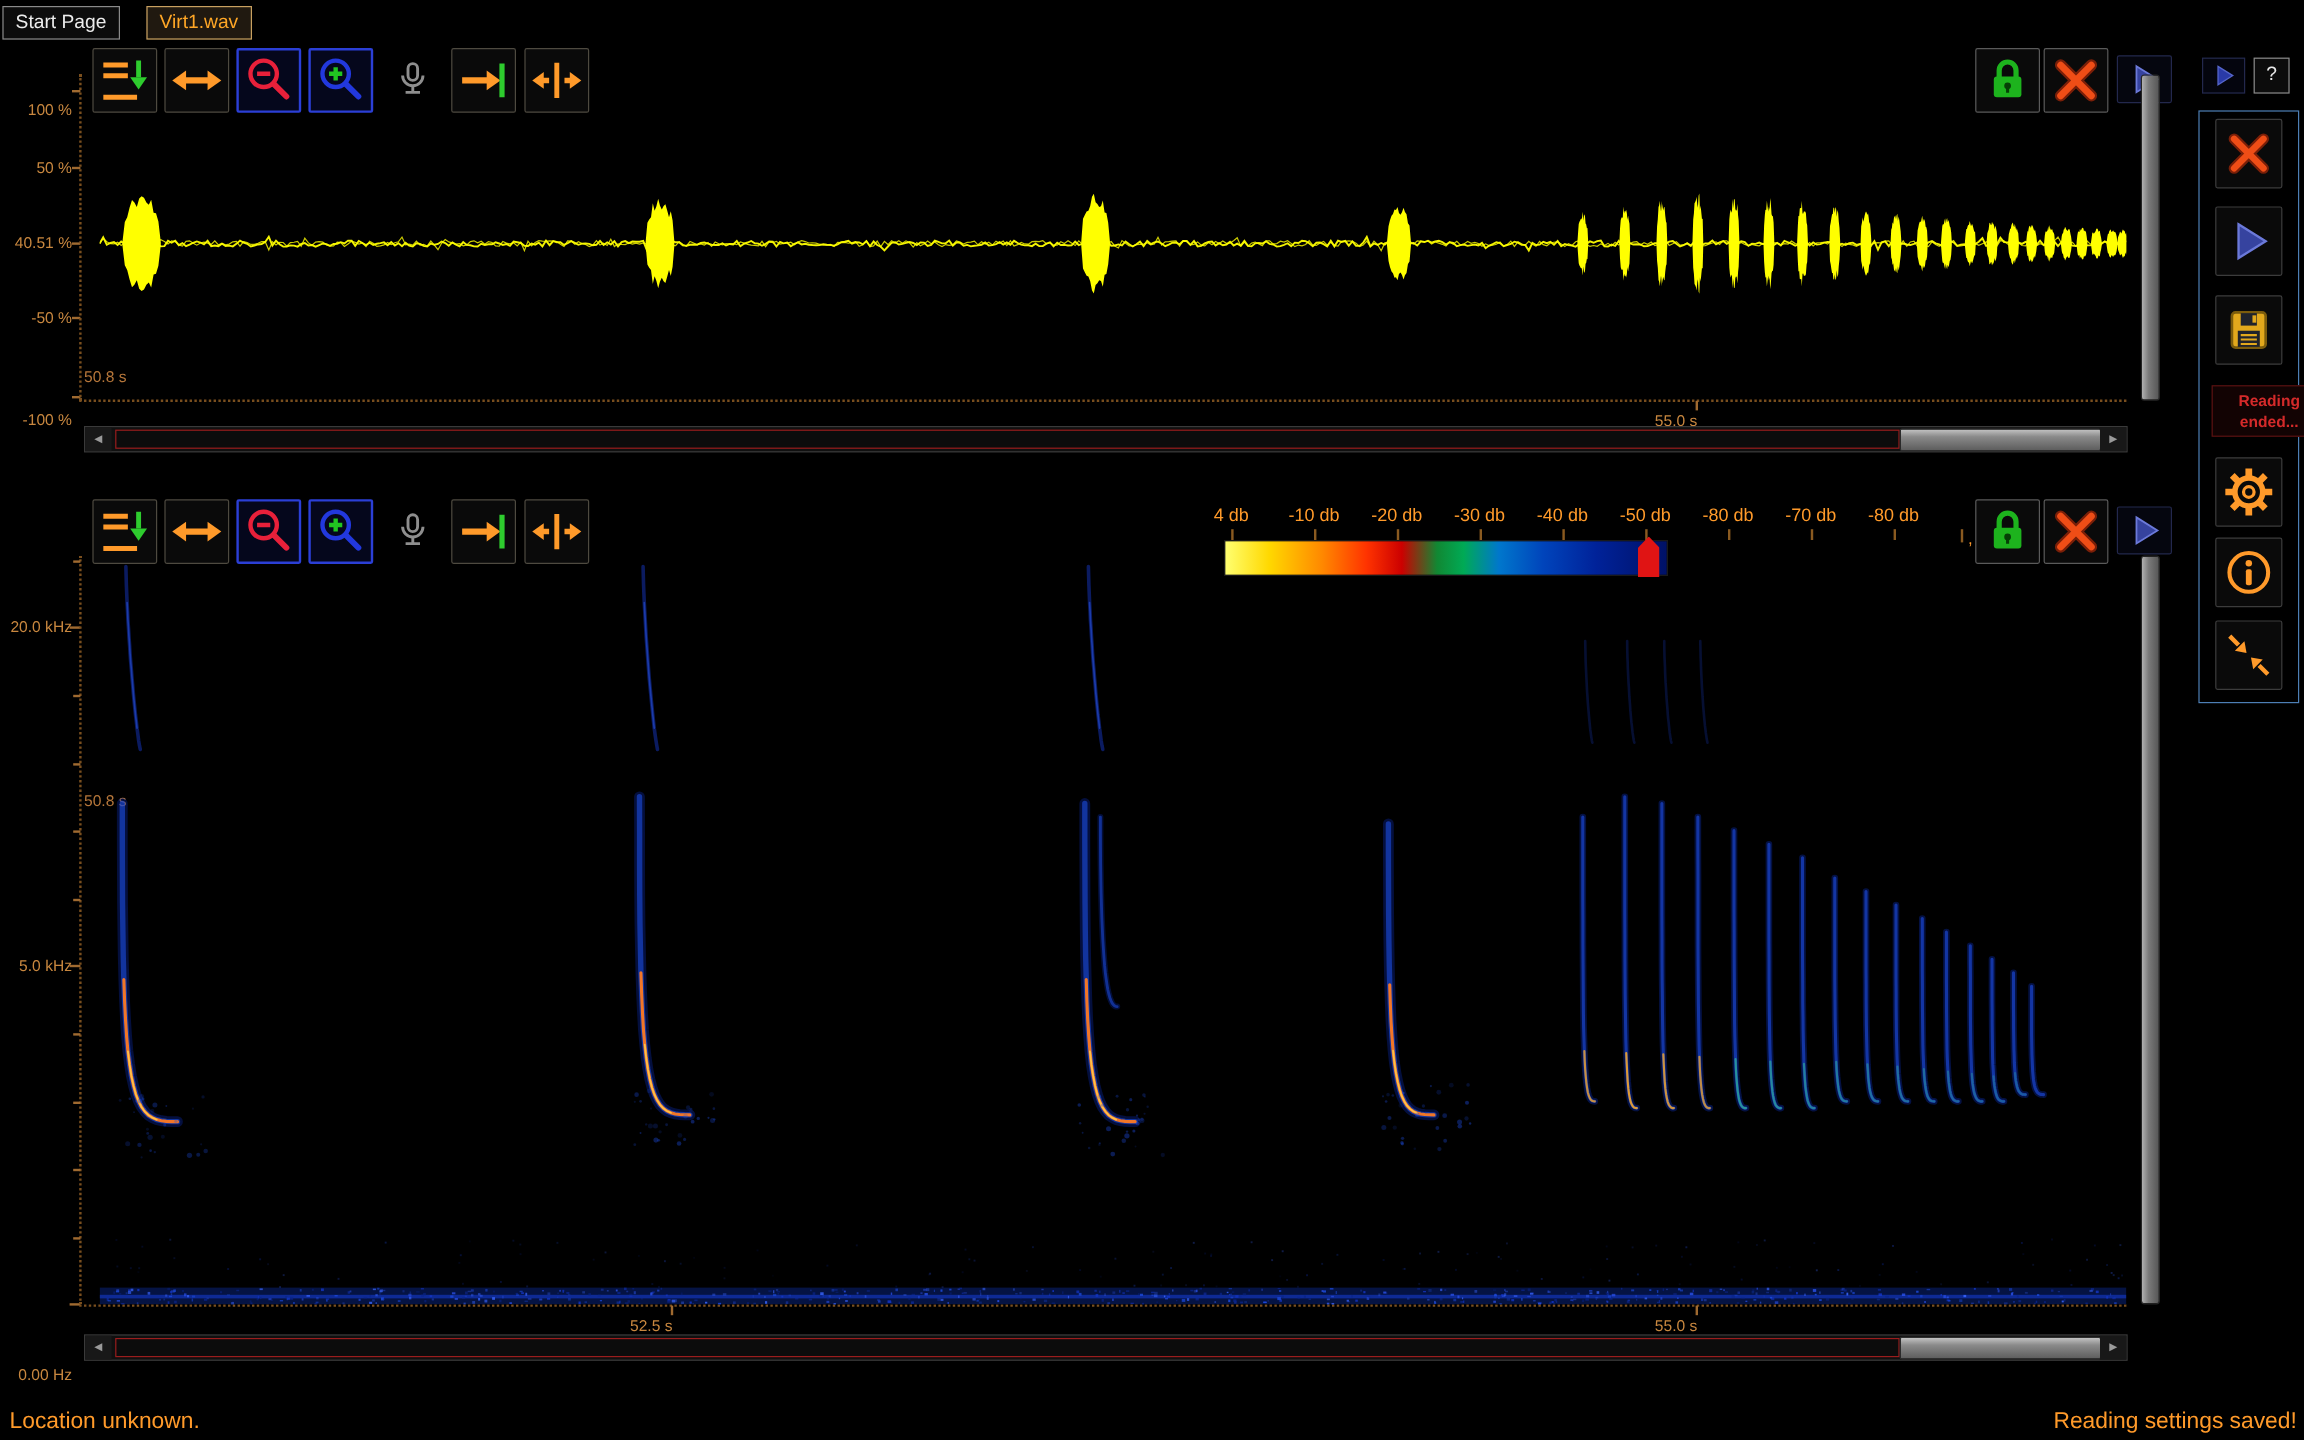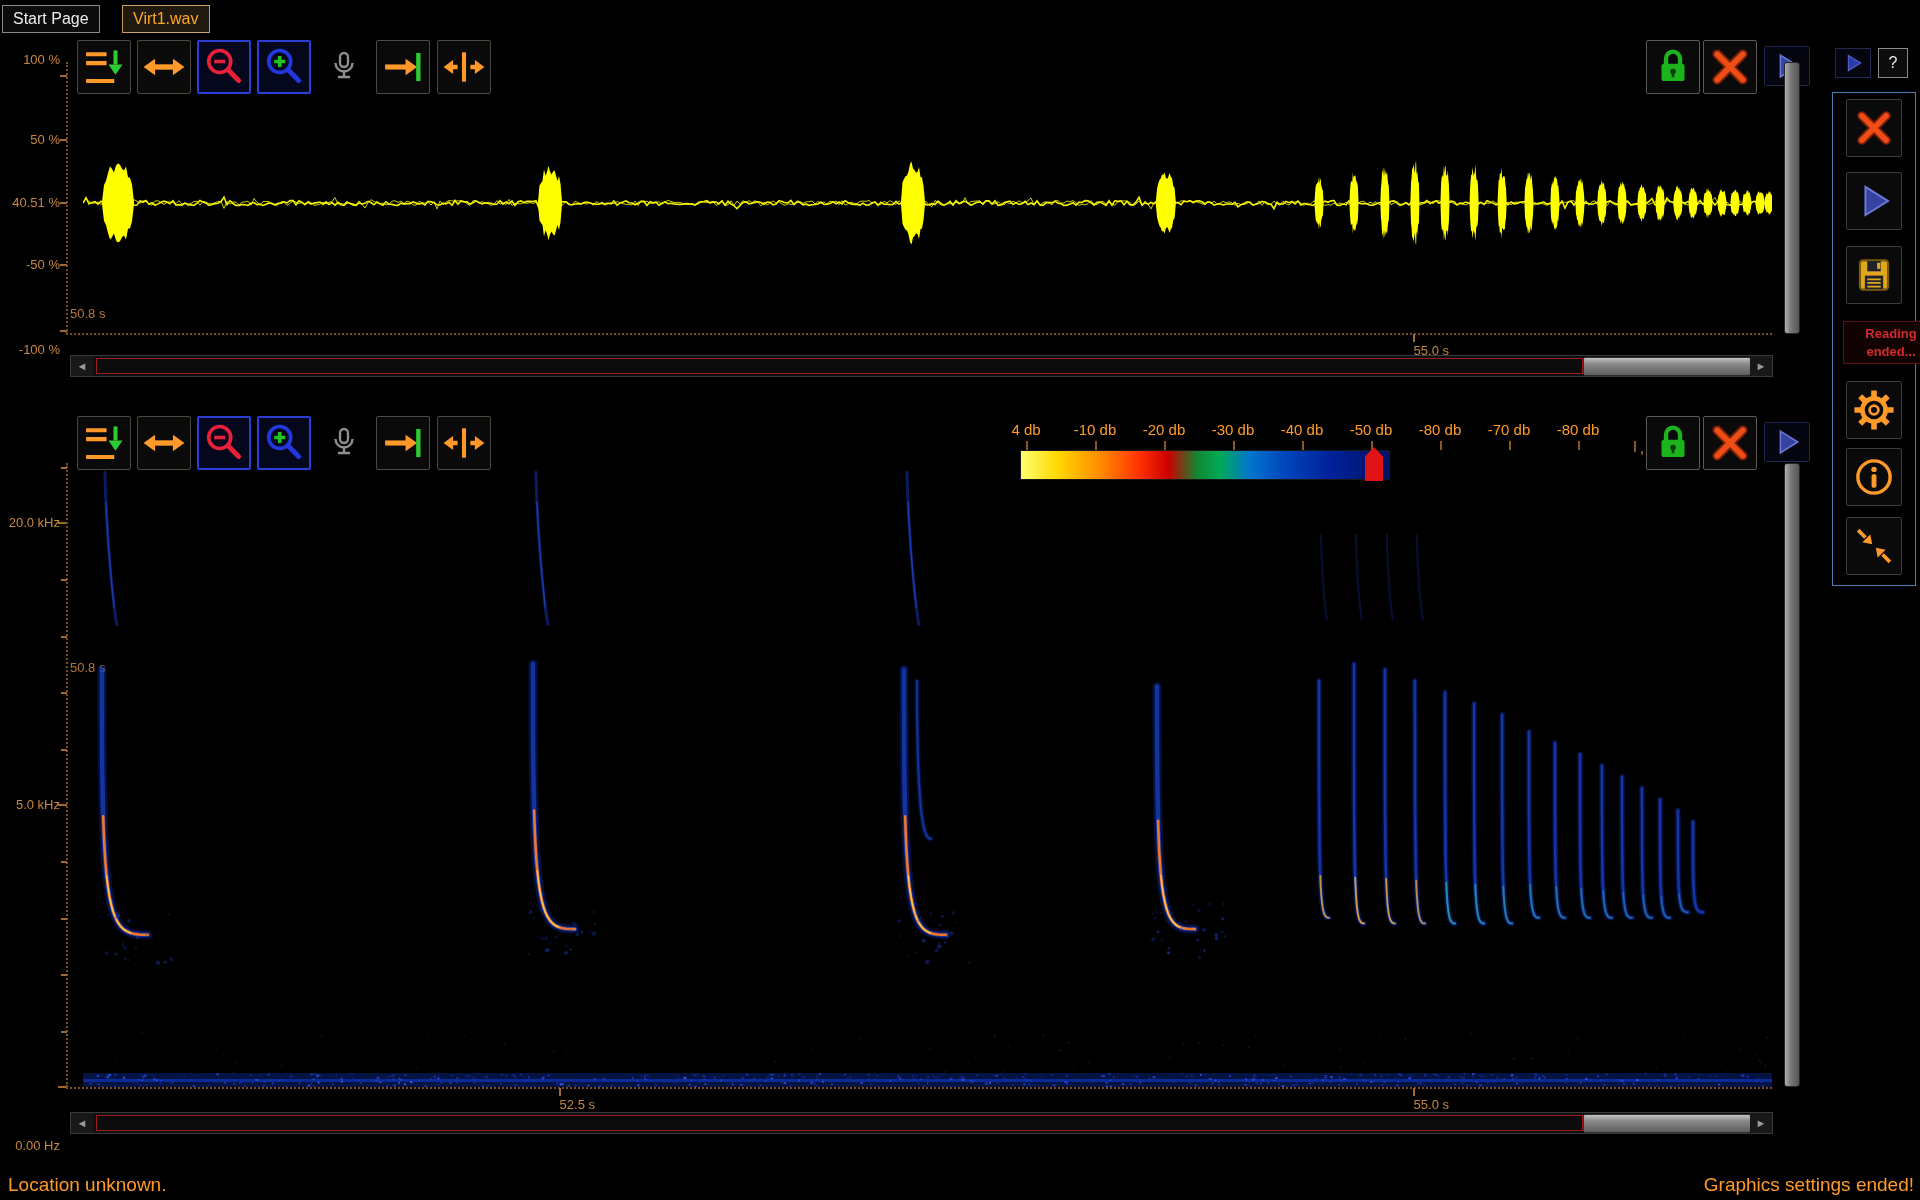--- a/index.html
+++ b/index.html
@@ -10,21 +10,21 @@
   .tab.active{color:#ffa726;border-color:#c8a060;background:#201910;}
   .tbtn{position:absolute;width:54px;height:54px;background:#0a0a0a;border:1px solid #4e4a40;
         border-radius:2px;padding:3px;cursor:pointer;box-sizing:border-box;}
   .tbtn svg{width:100%;height:100%;display:block;}
   .tbtn.bluebrd{border:2px solid #2b3fd6;background:#05071c;}
   .tbtn.naked{background:transparent;border:1px solid transparent;}
   .playbtn{position:absolute;width:46px;height:40px;background:#05060f;border:1px solid #23284d;
         border-radius:2px;padding:2px;cursor:pointer;box-sizing:border-box;}
   .playbtn svg{width:100%;height:100%;display:block;}
   .ylab{position:absolute;left:2px;width:58px;text-align:right;font-size:13px;color:#c8873f;}
-  .tlab{position:absolute;width:70px;text-align:right;font-size:13px;color:#c8873f;}
+  .tlab{position:absolute;width:70px;text-align:left;font-size:13px;color:#c8873f;}
   .cursor-label{position:absolute;font-size:13px;color:#b5763a;}
   .tick{position:absolute;background:#a06a30;}
   .vax{position:absolute;width:0;border-left:2px dotted #7a4f1e;}
   .hax{position:absolute;height:0;border-top:2px dotted #7a4f1e;}
   .plot-svg{position:absolute;z-index:1;}
   .vslider{position:absolute;width:16px;background:linear-gradient(90deg,#b0b0b0,#7a7a7a 40%,#565656);
         border:1px solid #262626;border-radius:3px;cursor:grab;box-sizing:border-box;}
   .hscroll{position:absolute;width:1703px;height:22px;background:#101010;border:1px solid #3a3a3a;box-sizing:border-box;}
   .sarr{position:absolute;top:0;width:22px;height:20px;background:#181818;color:#9a9a9a;font-size:11px;
         line-height:20px;text-align:center;cursor:pointer;border:0;padding:0;}
@@ -131,21 +131,21 @@
     </svg>
   </button>
 
   <button id="play-all-btn">
     <svg viewBox="0 0 36 36">
       <polygon points="11,6.5 29.5,18 11,29.5" fill="#2a3aa8" stroke="#5565c9" stroke-width="1.6"></polygon>
     </svg>
   </button>
   <button id="help-btn">?</button>
 
-  <div class="ylab" style="top:52px">100 %</div>
+  <div class="ylab" style="top:84px">100 %</div>
   <div class="ylab" style="top:132px">50 %</div>
   <div class="ylab" style="top:195px">40.51 %</div>
   <div class="ylab" style="top:257px">-50 %</div>
   <div class="ylab" style="top:342px">-100 %</div>
   <div class="tick" style="left:60px;top:75px;width:7px;height:2px"></div>
   <div class="tick" style="left:60px;top:139px;width:7px;height:2px"></div>
   <div class="tick" style="left:60px;top:202px;width:7px;height:2px"></div>
   <div class="tick" style="left:60px;top:264px;width:7px;height:2px"></div>
   <div class="tick" style="left:60px;top:330px;width:7px;height:2px"></div>
   <div class="vax" style="left:66px;top:62px;height:272px"></div>
@@ -1221,21 +1221,21 @@
     <button class="sbtn" style="top:424px">
       <svg viewBox="0 0 36 36">
         <path d="M5 5 L11 11 M31 31 L25 25" stroke="#ff9a2a" stroke-width="3" fill="none"></path>
         <polygon points="16.5,16.5 8.5,15 15,8.5" fill="#ff9a2a"></polygon>
         <polygon points="19.5,19.5 27.5,21 21,27.5" fill="#ff9a2a"></polygon>
       </svg>
     </button>
   </div>
 
   <div class="statustext" style="left:8px;top:1174px">Location unknown.</div>
-  <div class="statustext" style="left:1400px;top:1174px;width:514px;text-align:right">Graphics settings ended!</div>
+  <div class="statustext" style="left:1400px;top:1174px;width:514px;text-align:right">Reading settings saved!</div>
 
 <div class="tick" style="left: 61px; top: 1031px; width: 6px; height: 2px;"></div>
     <div class="tick" style="left: 61px; top: 974px; width: 6px; height: 2px;"></div>
     <div class="tick" style="left: 61px; top: 918px; width: 6px; height: 2px;"></div>
     <div class="tick" style="left: 61px; top: 861px; width: 6px; height: 2px;"></div>
     <div class="tick" style="left: 61px; top: 749px; width: 6px; height: 2px;"></div>
     <div class="tick" style="left: 61px; top: 692px; width: 6px; height: 2px;"></div>
     <div class="tick" style="left: 61px; top: 636px; width: 6px; height: 2px;"></div>
     <div class="tick" style="left: 61px; top: 579px; width: 6px; height: 2px;"></div>
     <div class="tick" style="left: 61px; top: 467px; width: 6px; height: 2px;"></div>

